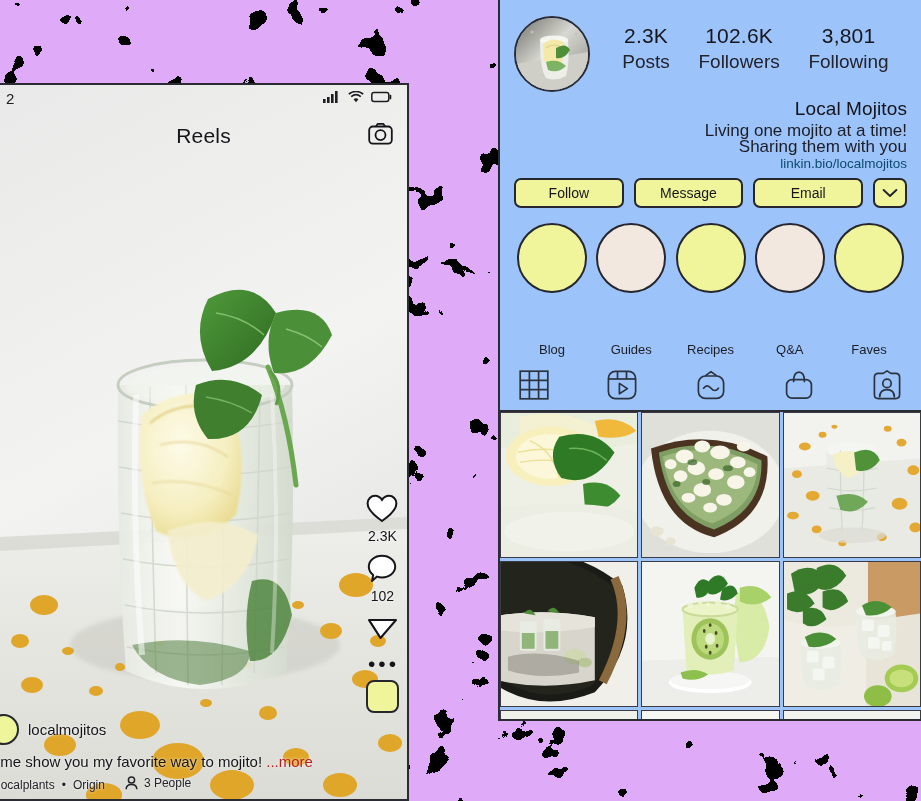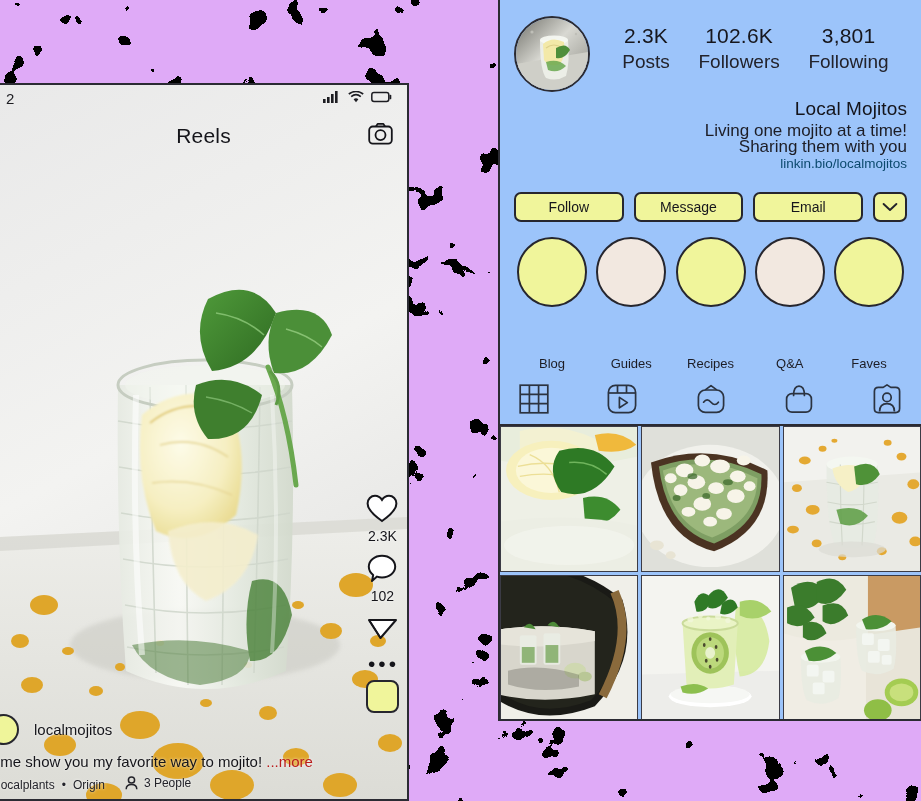--- a/index.html
+++ b/index.html
@@ -45,21 +45,21 @@
   .act-count{font-size:14px;color:#15151a;margin-top:1px;margin-bottom:8px;
              text-shadow:0 0 3px rgba(255,255,255,.9);}
   .dots{font-size:21px;letter-spacing:3px;color:#15151a;line-height:8px;
         margin:12px 0 10px 2px;}
   #audio-thumb{
     width:33px;height:33px;border-radius:8px;background:#f0f59b;
     border:2px solid #26262e;box-sizing:border-box;
   }
 
   #reel-meta{position:absolute;left:0;bottom:6px;width:100%;z-index:6;padding:0 10px 0 0;box-sizing:border-box;}
-  .meta-user{display:flex;align-items:center;gap:15px;margin-bottom:8px;}
+  .meta-user{display:flex;align-items:center;gap:9px;margin-bottom:8px;}
   .meta-avatar{
     width:31px;height:31px;border-radius:50%;background:#eff59a;
     border:2px solid #26262e;box-sizing:border-box;margin-left:-12px;flex:none;
   }
   .meta-handle{font-size:15px;color:#15151a;text-shadow:0 0 3px rgba(255,255,255,.85);}
   .meta-caption{font-size:15px;color:#15151a;margin-left:-8px;margin-bottom:6px;
                 text-shadow:0 0 3px rgba(255,255,255,.85);white-space:nowrap;}
   .meta-caption .more{color:#b91c1c;}
   .meta-audio{display:flex;align-items:center;gap:6px;margin-left:-2px;font-size:12px;color:#23232a;
               text-shadow:0 0 3px rgba(255,255,255,.85);}
@@ -82,21 +82,21 @@
   .stats{flex:1;display:flex;justify-content:space-around;align-items:flex-start;padding:14px 4px 0 18px;}
   .stat{display:flex;flex-direction:column;align-items:center;}
   .stat-num{font-size:21px;color:#16161c;font-weight:400;letter-spacing:.2px;}
   .stat-label{font-size:19px;color:#23232b;margin-top:3px;}
 
   #bio{margin-top:6px;text-align:right;}
   #bio-name{font-size:19px;color:#14141a;margin-bottom:3px;letter-spacing:.1px;}
   .bio-line{font-size:17px;color:#1d1d25;line-height:16px;}
   #bio-link{font-size:13.5px;color:#0c4a6e;line-height:16px;margin-top:1px;}
 
-  #action-buttons{display:flex;gap:10px;margin-top:20px;align-items:stretch;}
+  #action-buttons{display:flex;gap:10px;margin-top:6px;align-items:stretch;}
   .act-btn{
     flex:1;height:30px;border-radius:7px;background:#f0f59b;
     border:2px solid #26262e;box-sizing:border-box;
     display:flex;align-items:center;justify-content:center;
     font-size:14px;color:#16161c;cursor:pointer;
   }
   #more-btn{flex:none;width:34px;}
 
   #highlights{display:flex;justify-content:space-between;margin-top:15px;padding:0 2px;}
   .hl{display:flex;flex-direction:column;align-items:center;width:72px;gap:42px;}

